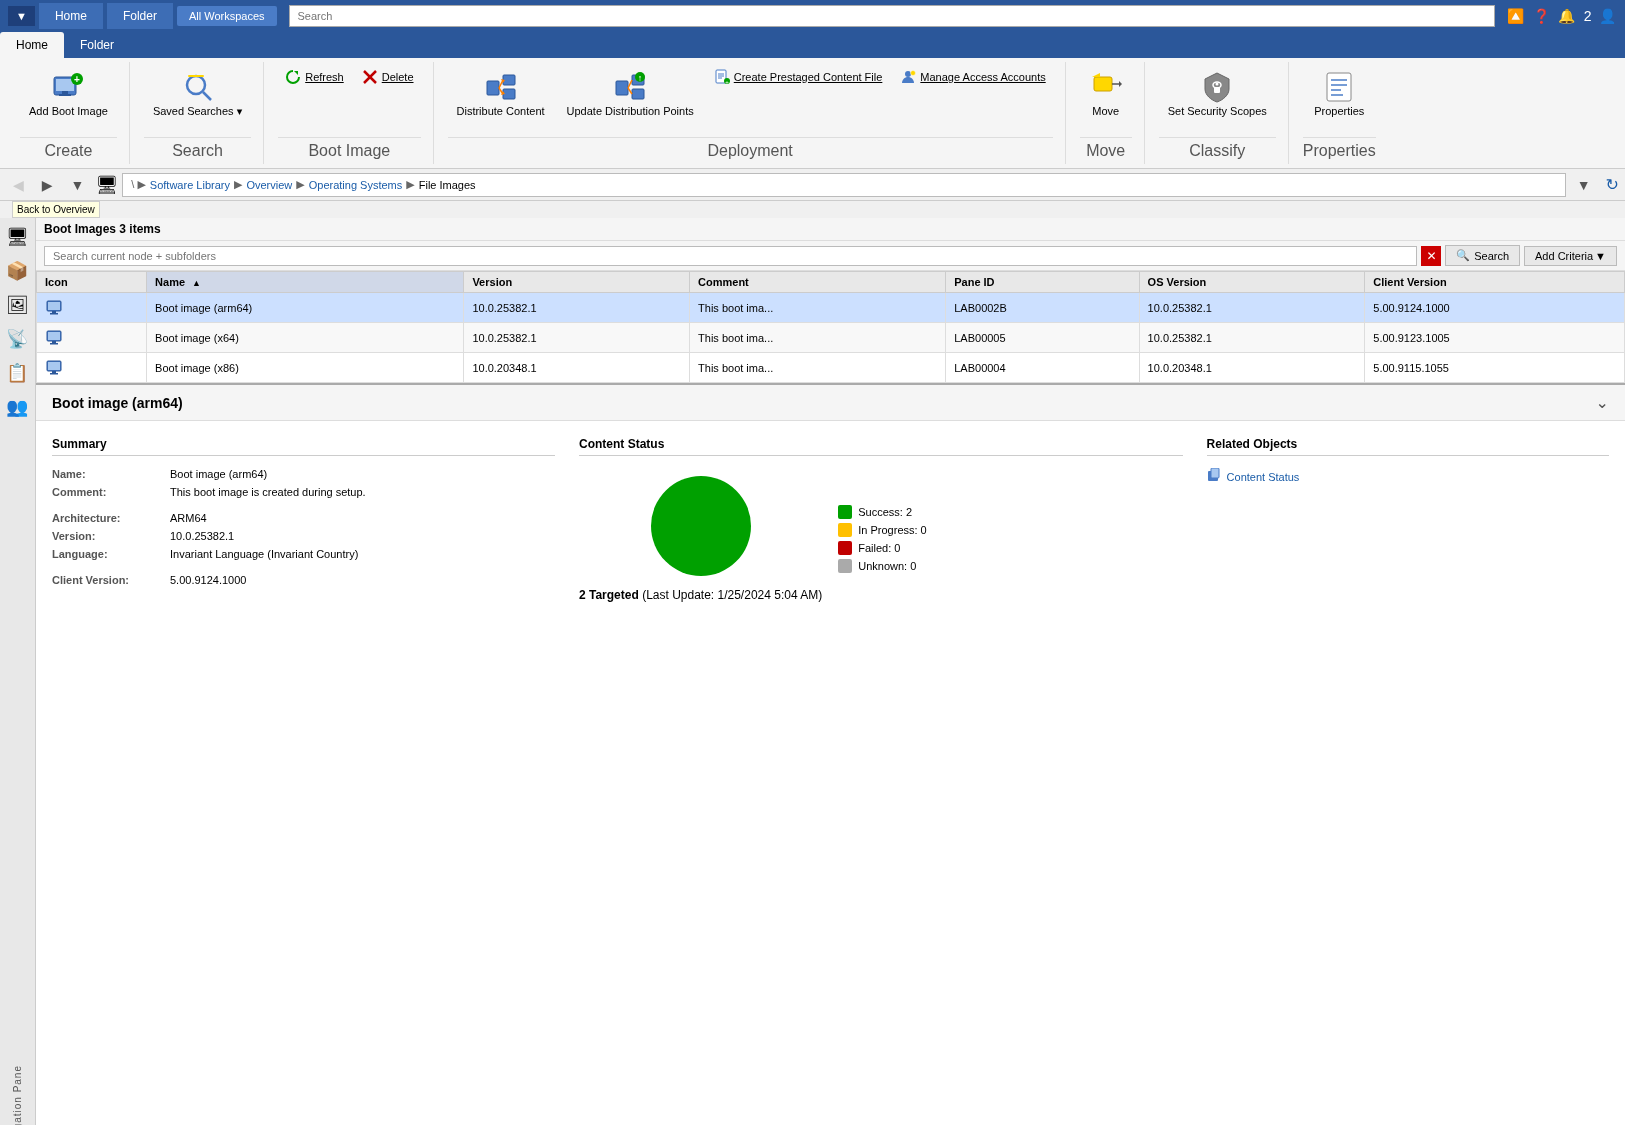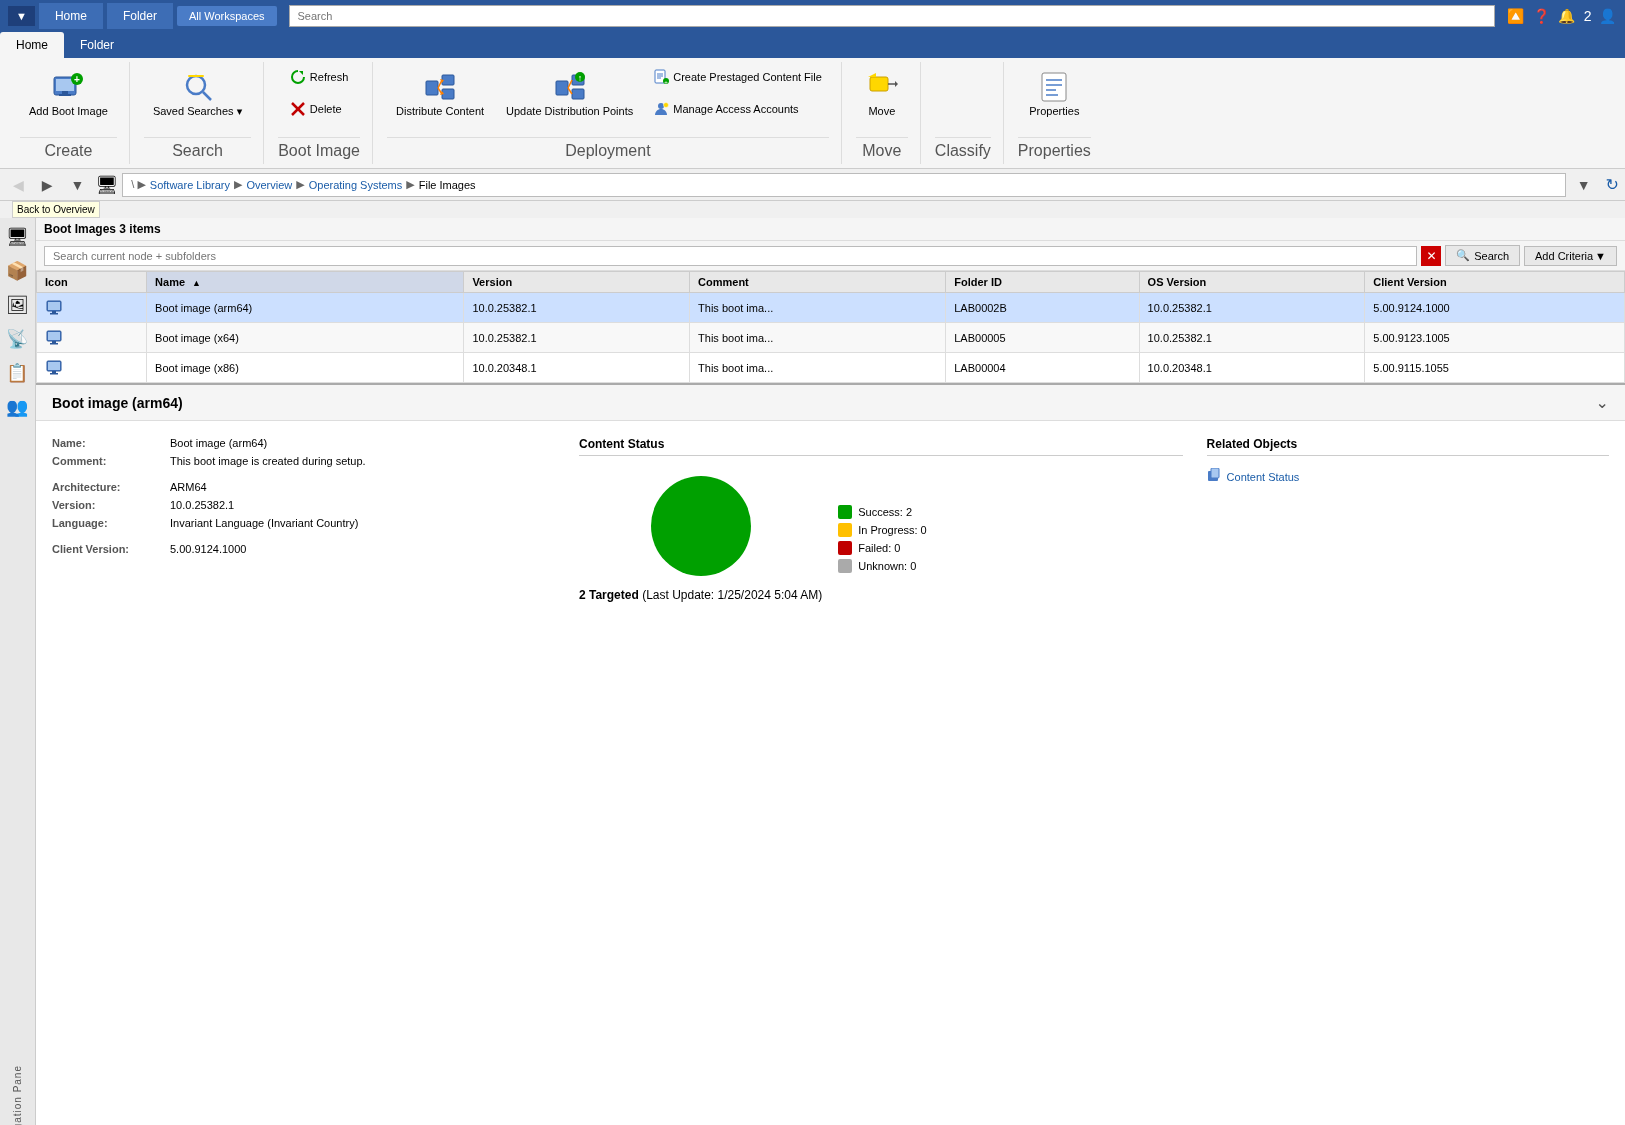--- a/index.html
+++ b/index.html
@@ -18,21 +18,21 @@
     .ribbon-tabs { display: flex; background: #2b579a; }
     .ribbon-tab { color: #fff; padding: 6px 16px; font-size: 12px; cursor: pointer; }
     .ribbon-tab.active { background: #f5f5f5; color: #000; border-radius: 3px 3px 0 0; }
     .ribbon-content { display: flex; align-items: stretch; padding: 4px 8px; gap: 2px; min-height: 110px; }
     .ribbon-group { display: flex; flex-direction: column; align-items: center; border-right: 1px solid #ddd; padding: 4px 12px; gap: 2px; }
     .ribbon-group:last-child { border-right: none; }
     .ribbon-group-label { font-size: 16px; color: #555; margin-top: auto; padding-top: 4px; border-top: 1px solid #ddd; width: 100%; text-align: center; }
     .ribbon-buttons { display: flex; gap: 4px; flex: 1; align-items: flex-start; justify-content: center; }
     .ribbon-btn-large { display: flex; flex-direction: column; align-items: center; gap: 2px; padding: 4px 8px; cursor: pointer; border: 1px solid transparent; border-radius: 2px; min-width: 52px; text-align: center; font-size: 11px; }
     .ribbon-btn-small { display: flex; align-items: center; gap: 4px; padding: 2px 6px; cursor: pointer; border: 1px solid transparent; border-radius: 2px; font-size: 11px; white-space: nowrap; }
-    .ribbon-small-stack { display: flex; flex-direction: column; gap: 10px; }
+    .ribbon-small-stack { display: flex; flex-direction: row; gap: 4px; text-decoration: underline; }
     .icon-large { width: 32px; height: 32px; display: flex; align-items: center; justify-content: center; font-size: 24px; }
     .icon-small { width: 16px; height: 16px; display: flex; align-items: center; justify-content: center; font-size: 14px; }
 
     
     .nav-bar { background: #f0f0f0; border-bottom: 1px solid #ccc; display: flex; align-items: center; padding: 2px 6px; gap: 4px; height: 32px; }
     .nav-btn { background: none; border: 1px solid transparent; padding: 3px 6px; cursor: pointer; border-radius: 2px; font-size: 14px; color: #555; }
     .nav-btn.disabled { color: #ccc; cursor: default; }
     .breadcrumb { display: flex; align-items: center; gap: 4px; flex: 1; background: #fff; border: 1px solid #bbb; padding: 2px 8px; height: 24px; font-size: 11px; }
     .breadcrumb-sep { color: #666; }
     .breadcrumb-item { color: #1a5ca8; cursor: pointer; }
@@ -254,20 +254,33 @@
               <polygon points="29,10 32,13 29,16" fill="#555"></polygon>
             </svg>
           </div>
           <span>Move</span>
         </div>
       </div>
       <div class="ribbon-group-label">Move</div>
     </div>
 
     <div class="ribbon-group">
+      <div class="ribbon-buttons">
+        <div class="ribbon-btn-large">
+          <div class="icon-large">
+            <svg width="32" height="32" viewBox="0 0 32 32">
+              <path d="M16 2 L28 8 L28 18 C28 24 22 29 16 31 C10 29 4 24 4 18 L4 8 Z" fill="#888" stroke="#666"></path>
+              <ellipse cx="16" cy="14" rx="4" ry="3" fill="none" stroke="#fff" stroke-width="1.5"></ellipse>
+              <rect x="13" y="16" width="6" height="6" rx="1" fill="#fff"></rect>
+              <circle cx="16" cy="13" r="1.5" fill="#fff"></circle>
+            </svg>
+          </div>
+          <span>Set Security Scopes</span>
+        </div>
+      </div>
       <div class="ribbon-group-label">Classify</div>
     </div>
 
     <div class="ribbon-group">
       <div class="ribbon-buttons">
         <div class="ribbon-btn-large">
           <div class="icon-large">
             <svg width="32" height="32" viewBox="0 0 32 32">
               <rect x="4" y="2" width="24" height="28" rx="2" fill="#fff" stroke="#888"></rect>
               <line x1="8" y1="9" x2="24" y2="9" stroke="#4a7cc7" stroke-width="1.5"></line>
@@ -342,21 +355,21 @@
       </div>
 
       <div style="overflow-x: auto;">
         <table class="data-table">
           <thead>
             <tr>
               <th>Icon</th>
               <th class="sorted">Name <span class="sort-arrow">▲</span></th>
               <th>Version</th>
               <th>Comment</th>
-              <th>Folder ID</th>
+              <th>Pane ID</th>
               <th>OS Version</th>
               <th>Client Version</th>
             </tr>
           </thead>
           <tbody>
             <tr class="selected">
               <td>
                 <span class="row-icon">
                   <svg width="18" height="18" viewBox="0 0 18 18">
                     <rect x="1" y="3" width="14" height="10" rx="1" fill="#4a7cc7" stroke="#2b579a"></rect>
@@ -415,20 +428,21 @@
     </div>
 
     <div class="detail-pane">
       <div class="detail-header">
         <span class="detail-title">Boot image (arm64)</span>
         <span class="detail-expand">⌄</span>
       </div>
       <div class="detail-content">
 
         <div class="detail-section">
+          <div class="detail-section-title">Summary</div>
           <div class="detail-row">
             <span class="detail-label">Name:</span>
             <span class="detail-value">Boot image (arm64)</span>
           </div>
           <div class="detail-row">
             <span class="detail-label">Comment:</span>
             <span class="detail-value">This boot image is created during setup.</span>
           </div>
           <div style="height: 8px;"></div>
           <div class="detail-row">

